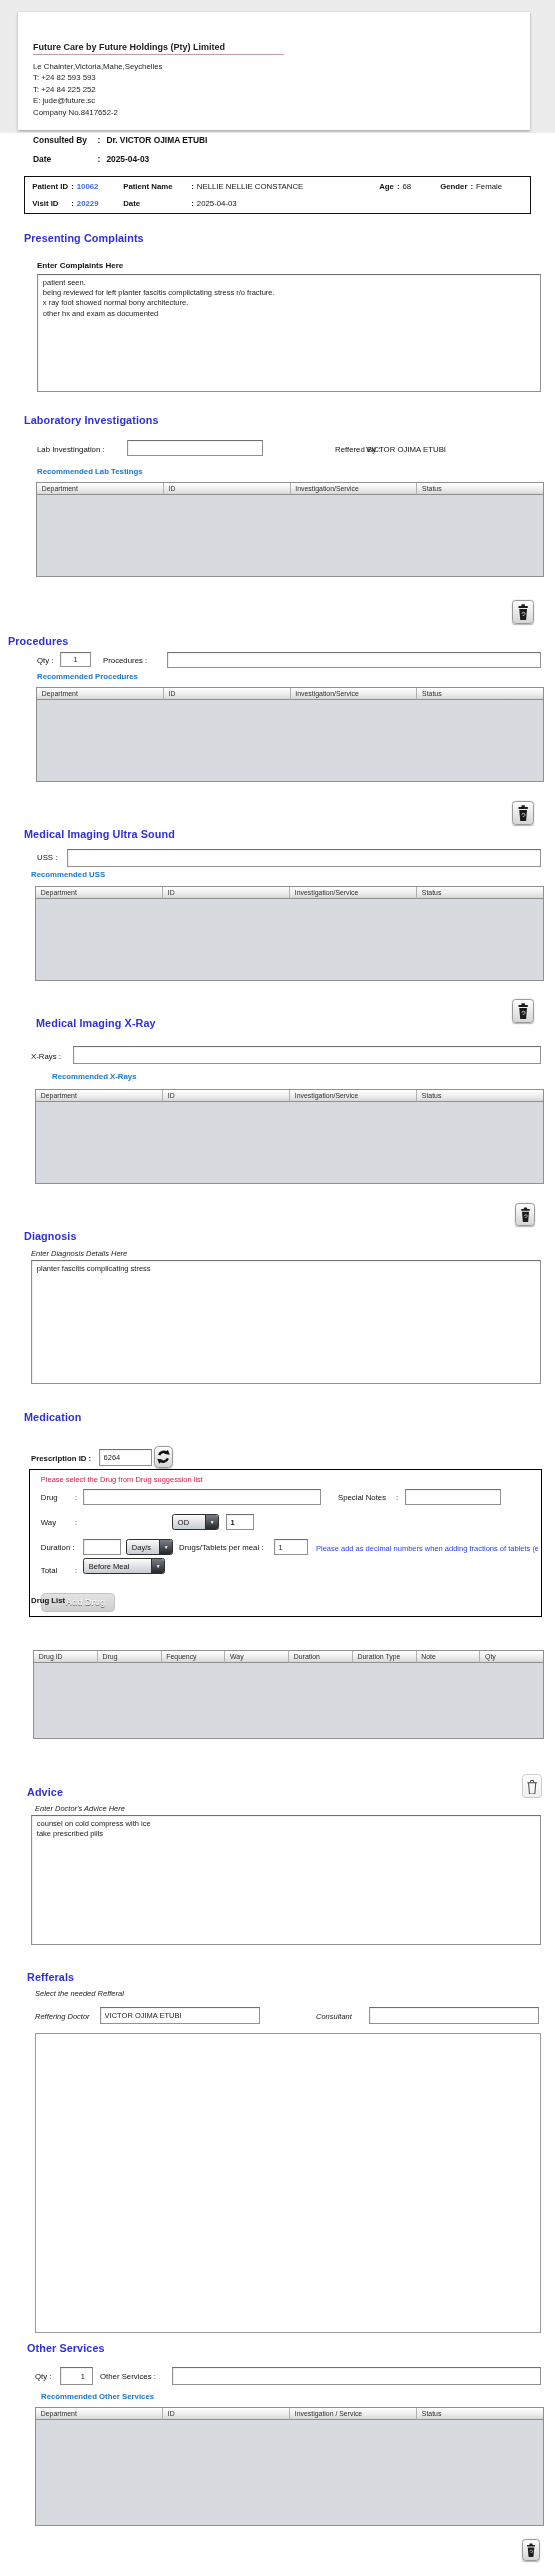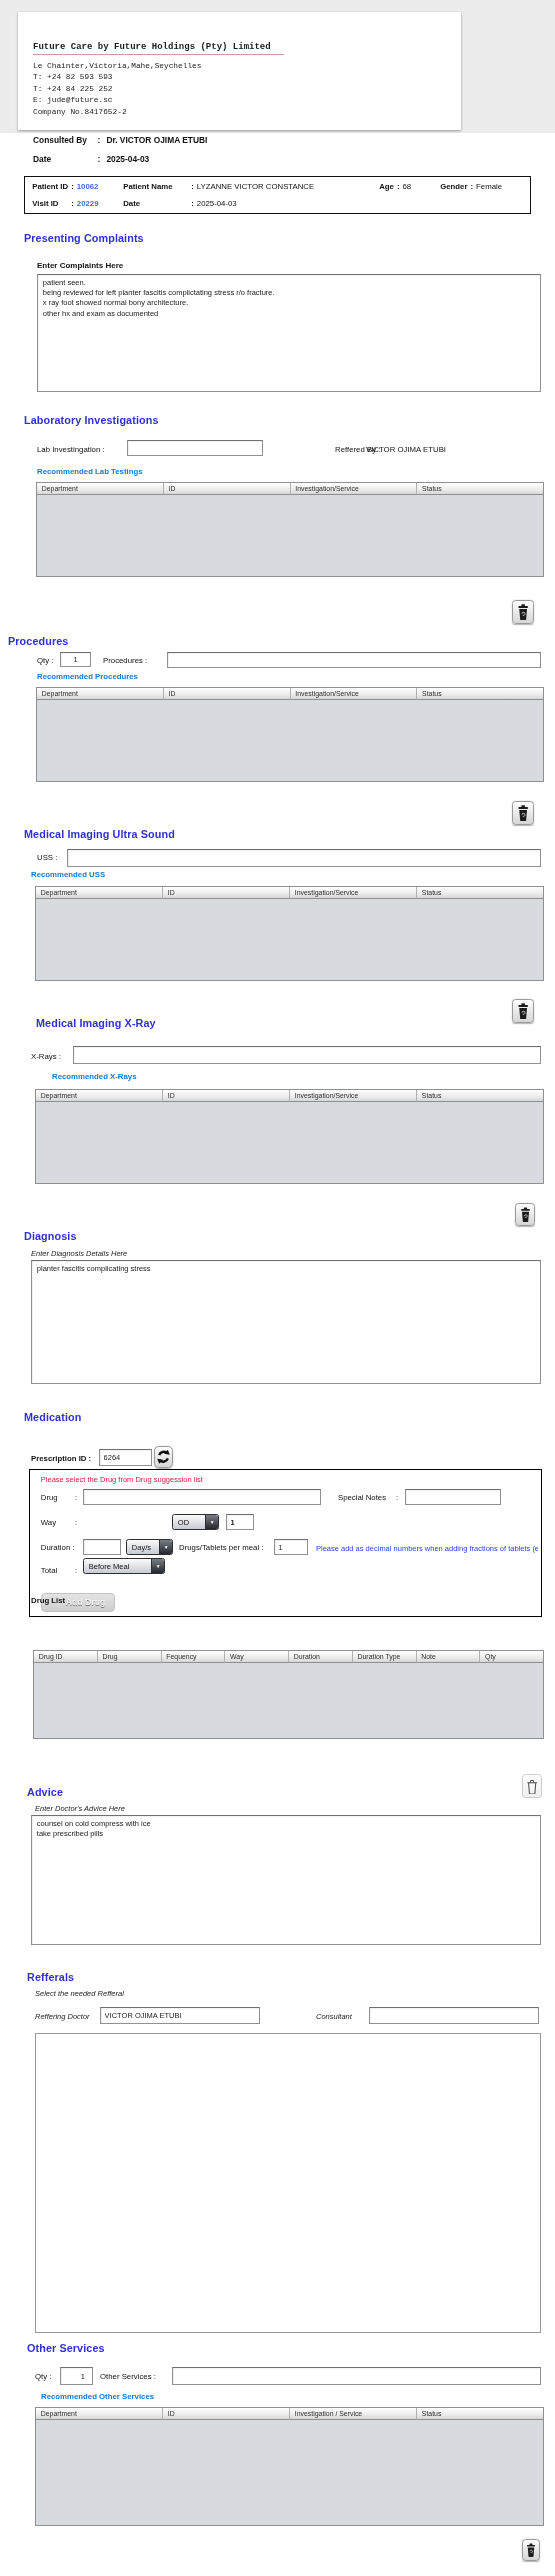--- a/index.html
+++ b/index.html
@@ -1,21 +1,21 @@
 <!DOCTYPE html>
 <html style="font-size:9.6px"><head>
 <meta charset="utf-8">
 <style>
   html,body{margin:0;padding:0;background:#fff;}
   #page{position:relative;width:556px;height:2576px;background:#ffffff;
         font-family:"Liberation Sans",sans-serif;color:#111;overflow:hidden;}
   .abs{position:absolute;}
   .topband{position:absolute;left:0;top:0;width:556px;height:133px;background:#ececec;}
-  .card{position:absolute;left:18px;top:12px;width:443px;height:118px;background:#fff;
-        box-shadow:0 0.6px 2.4px rgba(0,0,0,.35);font-family:Liberation Mono, monospace;}
+  .card{position:absolute;left:18px;top:12px;width:512px;height:118px;background:#fff;
+        box-shadow:0 0.6px 2.4px rgba(0,0,0,.35);}
   .lh-title{position:absolute;left:15px;top:30px;width:251px;font-size:9px;font-weight:bold;color:#1d1d1d;
             border-bottom:1.2px solid #c79ba2;padding-bottom:2.4px;}
   .lh-lines{position:absolute;left:15px;top:49px;font-size:7.8px;line-height:11.4px;color:#1d1d1d;}
   .sec{position:absolute;font-size:10.8px;font-weight:bold;color:#3030d8;letter-spacing:0.1px;}
   .lbl{position:absolute;font-size:7.8px;color:#111;}
   .lbl-sm{position:absolute;font-size:7.5px;color:#222;font-style:italic;}
   .b{font-weight:bold;}
   .blue{color:#4168e0;font-weight:bold;}
   .rec{position:absolute;font-size:7.8px;font-weight:bold;color:#1778d2;}
   .inp{position:absolute;background:#fff;border:0.6px solid #919191;border-top-color:#6f6f6f;
@@ -85,21 +85,21 @@
   <div class="pbox">
     <div class="prow" style="top:5.4px;">
       <span class="pseg" style="width:91px;">
         <span class="b">Patient ID</span>
         <span class="b">:</span>
         <span class="blue">10062</span>
       </span>
       <span class="pseg" style="width:256px;">
         <span class="b" style="width:65px;display:inline-block;">Patient Name</span>
         <span class="b">:</span>
-        <span>LYZANNE VICTOR CONSTANCE</span>
+        <span>NELLIE NELLIE CONSTANCE</span>
       </span>
       <span class="pseg" style="width:61px;">
         <span class="b">Age</span>
         <span class="b">:</span>
         <span>68</span>
       </span>
       <span class="pseg">
         <span class="b">Gender</span>
         <span class="b">:</span>
         <span>Female</span>

